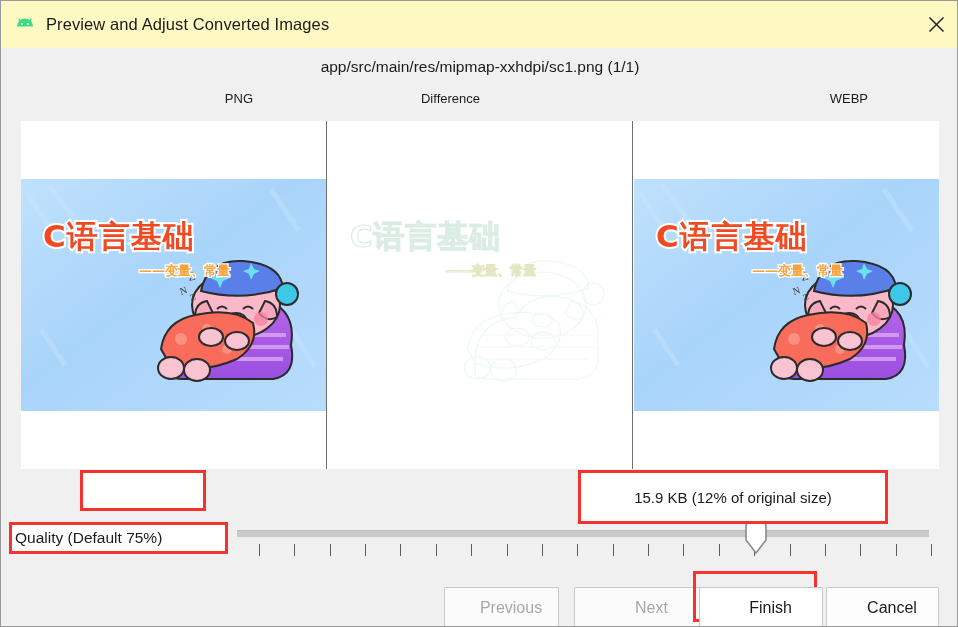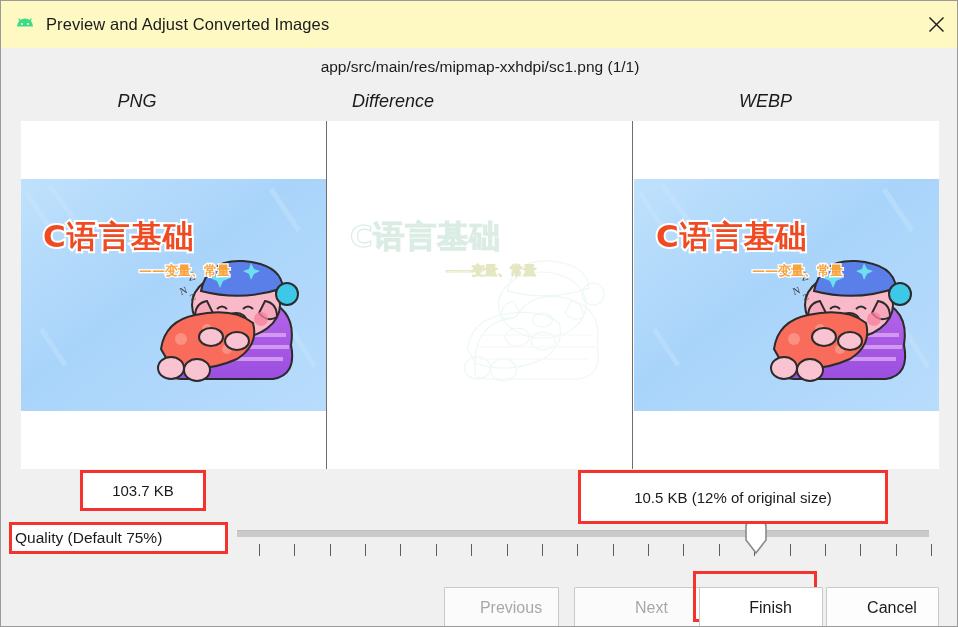--- a/index.html
+++ b/index.html
@@ -52,26 +52,25 @@
     font-size: 15.5px; color: #1b1b1b;
   }
 
   
   .col-headers {
     position: absolute; left: 0; top: 90px;
     width: 958px; height: 24px;
   }
   .col-header {
     position: absolute; top: 0;
-    font-size: 18px; color: #1b1b1b;
-    text-align: center;
-    font-style: italic;
+    font-size: 13px; color: #1b1b1b;
+    text-align: right;
   }
   #hdr-png  { left: 20px;  width: 232px; }
-  #hdr-diff { left: 324px; width: 136px; }
+  #hdr-diff { left: 343px; width: 136px; }
   #hdr-webp { left: 662px; width: 205px; }
 
   
   .preview-area {
     position: absolute; left: 20px; top: 120px;
     width: 918px; height: 348px;
     background: #ffffff;
   }
   .pane {
     position: absolute; top: 0; height: 348px;
@@ -371,24 +370,23 @@
           <text x="160" y="116" font-family="'Liberation Serif',serif" font-size="10" fill="#3b3b3b" transform="rotate(-18 160 116)">N</text>
           <text x="170" y="122" font-family="'Liberation Serif',serif" font-size="9" fill="#3b3b3b" transform="rotate(-20 170 122)">Z</text>
           <text x="22" y="68" font-family="'DejaVu Sans','Liberation Sans',sans-serif" font-size="31" font-weight="bold" fill="#ef4a21" stroke="#ffffff" stroke-width="4" paint-order="stroke" letter-spacing="1">C语言基础</text>
           <text x="118" y="96" font-family="'DejaVu Sans','Liberation Sans',sans-serif" font-size="13" font-weight="bold" fill="#f7a23a" stroke="#ffffff" stroke-width="2.5" paint-order="stroke">——变量、常量</text>
         </svg>
       </div>
     </div>
   </div>
 
   <div class="redbox" id="redbox-png"></div>
-  <div class="size-label" id="size-png" style="z-index:7">103.7 KB</div>
 
   <div class="redbox" id="redbox-webp"></div>
-  <div class="size-label" id="size-webp" style="z-index:7">10.5 KB (12% of original size)</div>
+  <div class="size-label" id="size-webp" style="z-index:7">15.9 KB (12% of original size)</div>
 
   <div class="redbox" id="redbox-qual"></div>
   <div class="quality-label">Quality (Default 75%)</div>
 
   <div class="slider-wrap">
     <div class="slider-track"></div>
     <div class="slider-ticks" id="slider-ticks">
         <div class="tick" style="left: 22px;"></div>
         <div class="tick" style="left: 57px;"></div>
         <div class="tick" style="left: 93px;"></div>

